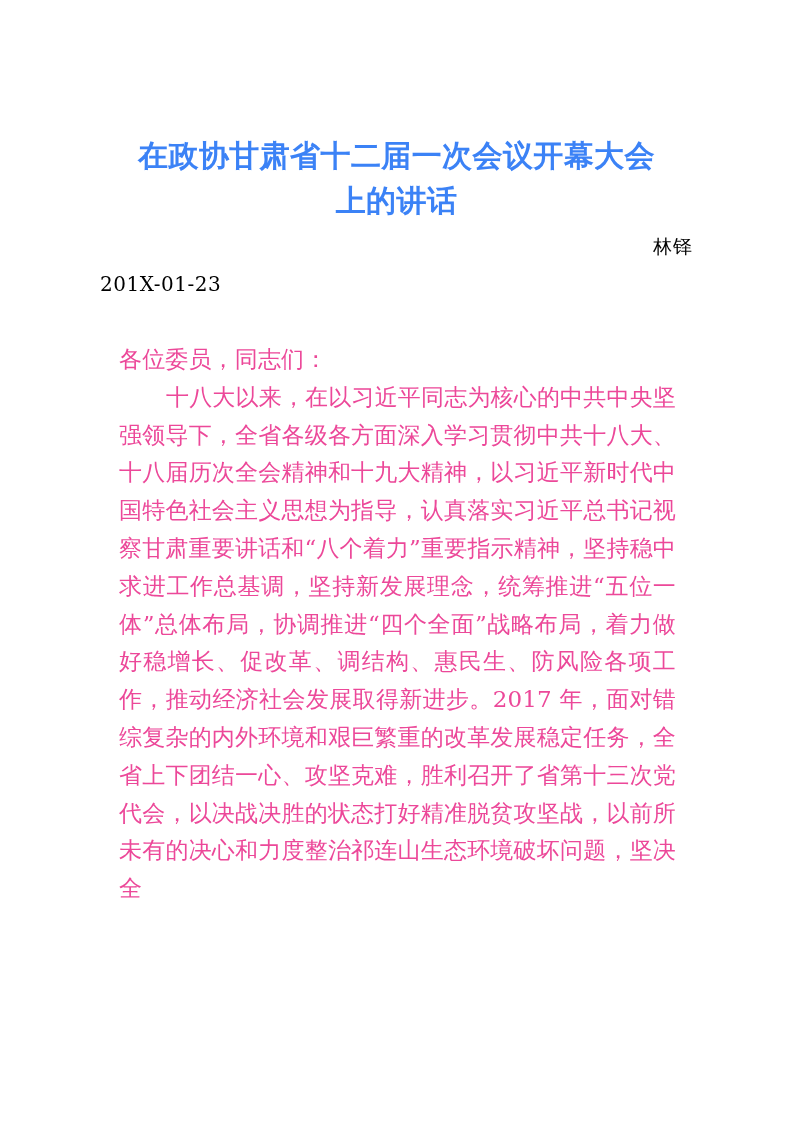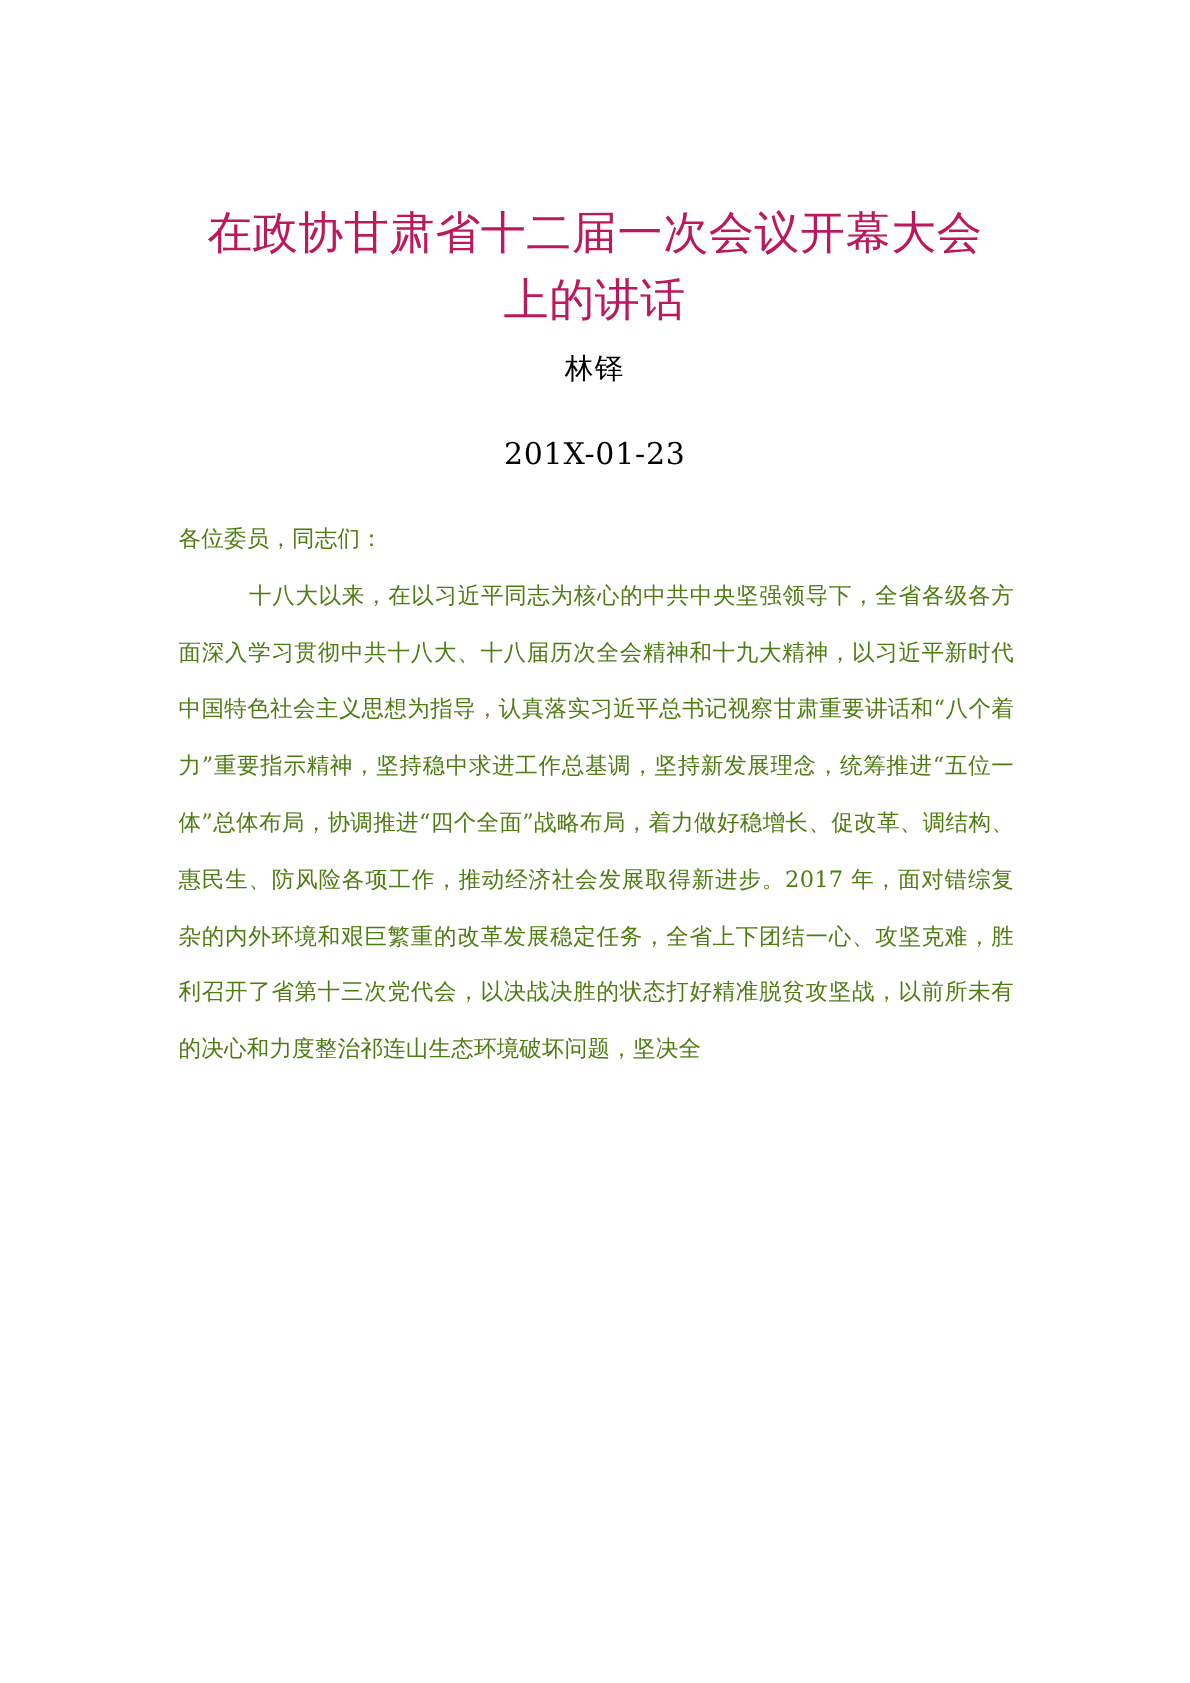--- a/index.html
+++ b/index.html
@@ -27,73 +27,72 @@
   
   .title-block {
     position: absolute;
     left: 100px;
     top: 133px;
     width: 593px;
     text-align: center;
   }
   .doc-title {
     font-family: "DejaVu Sans", "Liberation Sans", sans-serif;
-    font-weight: 400;
+    font-weight: 700;
     font-size: 30px;
     line-height: 45px;
     letter-spacing: 0.4px;
-    color: #be185d;
+    color: #3b82f6;
     margin: 0;
     padding: 0 38px;
     word-break: break-all;
   }
 
   .author {
     position: absolute;
     left: 100px;
     top: 233px;
     width: 593px;
-    text-align: center;
+    text-align: right;
     font-family: "DejaVu Serif", "Liberation Serif", serif;
     font-size: 19px;
     line-height: 26px;
     letter-spacing: 1px;
   }
 
   .docdate {
     position: absolute;
     left: 100px;
-    top: 289px;
+    top: 271px;
     width: 593px;
-    text-align: center;
     font-family: "DejaVu Serif", "Liberation Serif", serif;
     font-size: 20px;
     line-height: 26px;
     letter-spacing: 0.5px;
   }
 
   
   .body-block {
     position: absolute;
     left: 119px;
     top: 341px;
     width: 557px;
   }
   .para {
     margin: 0;
     padding: 0;
     font-family: "DejaVu Serif", "Liberation Serif", serif;
-    font-size: 15px;
+    font-size: 23px;
     line-height: 37.8px;
     text-align: justify;
     text-justify: inter-character;
     text-align-last: left;
     word-break: break-all;
     letter-spacing: 0.15px;
-    color: #4d7c0f;
+    color: #ec4899;
   }
   .para.indent {
     text-indent: 47px;
   }
 </style>
 </head>
 <body>
 
 <div class="page">
 

